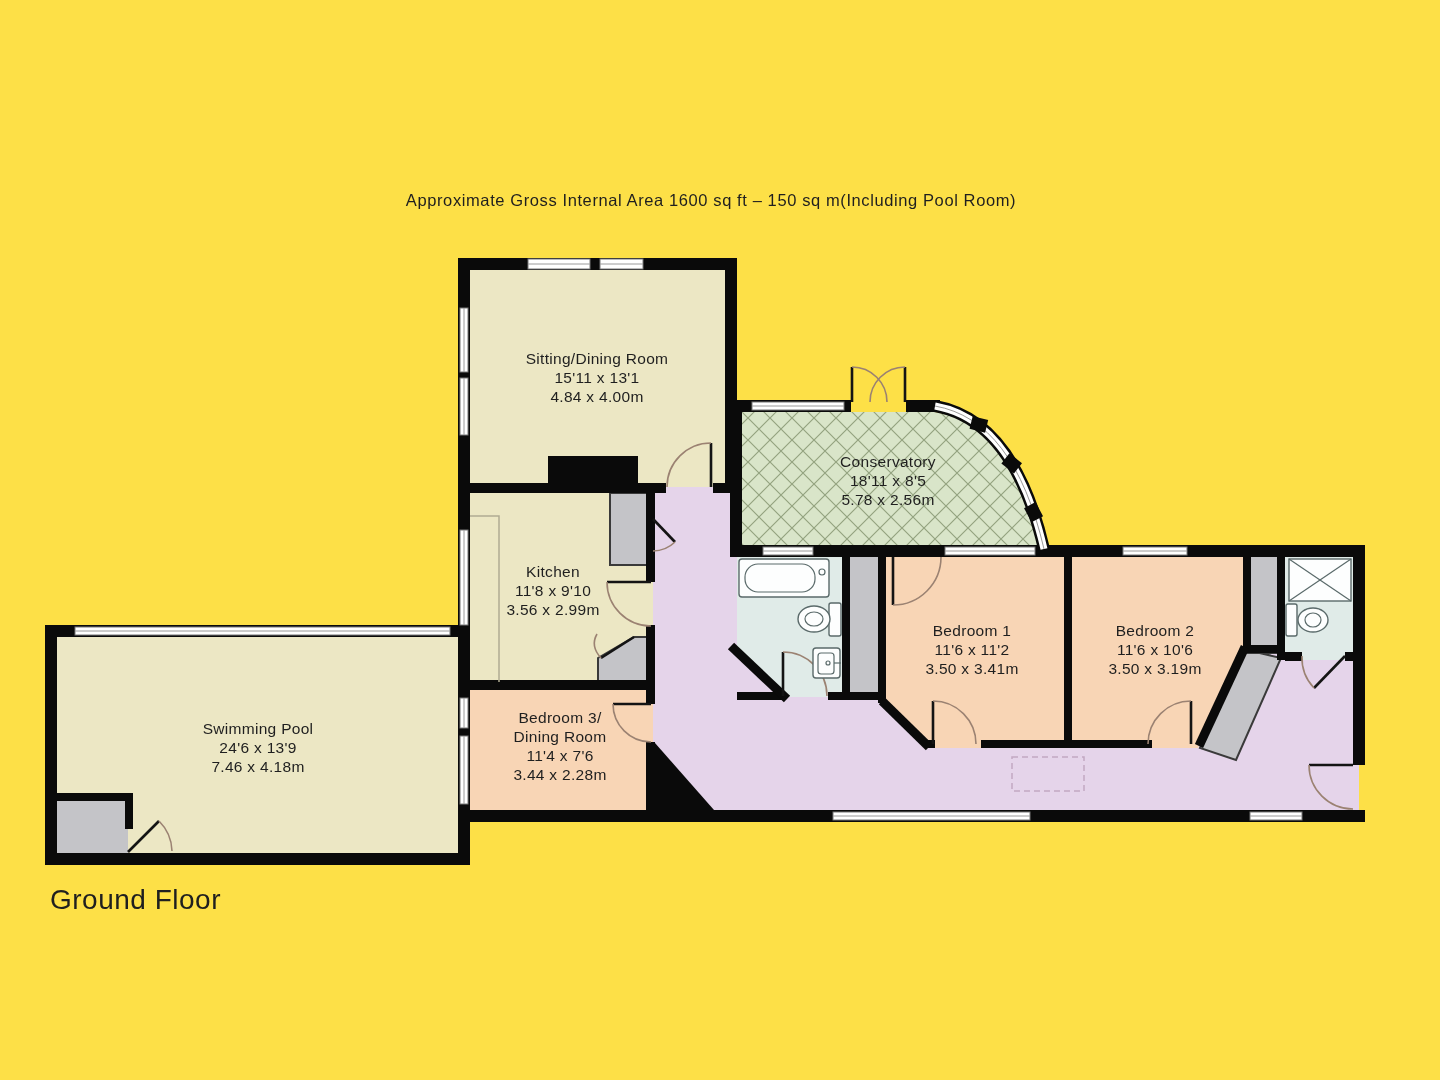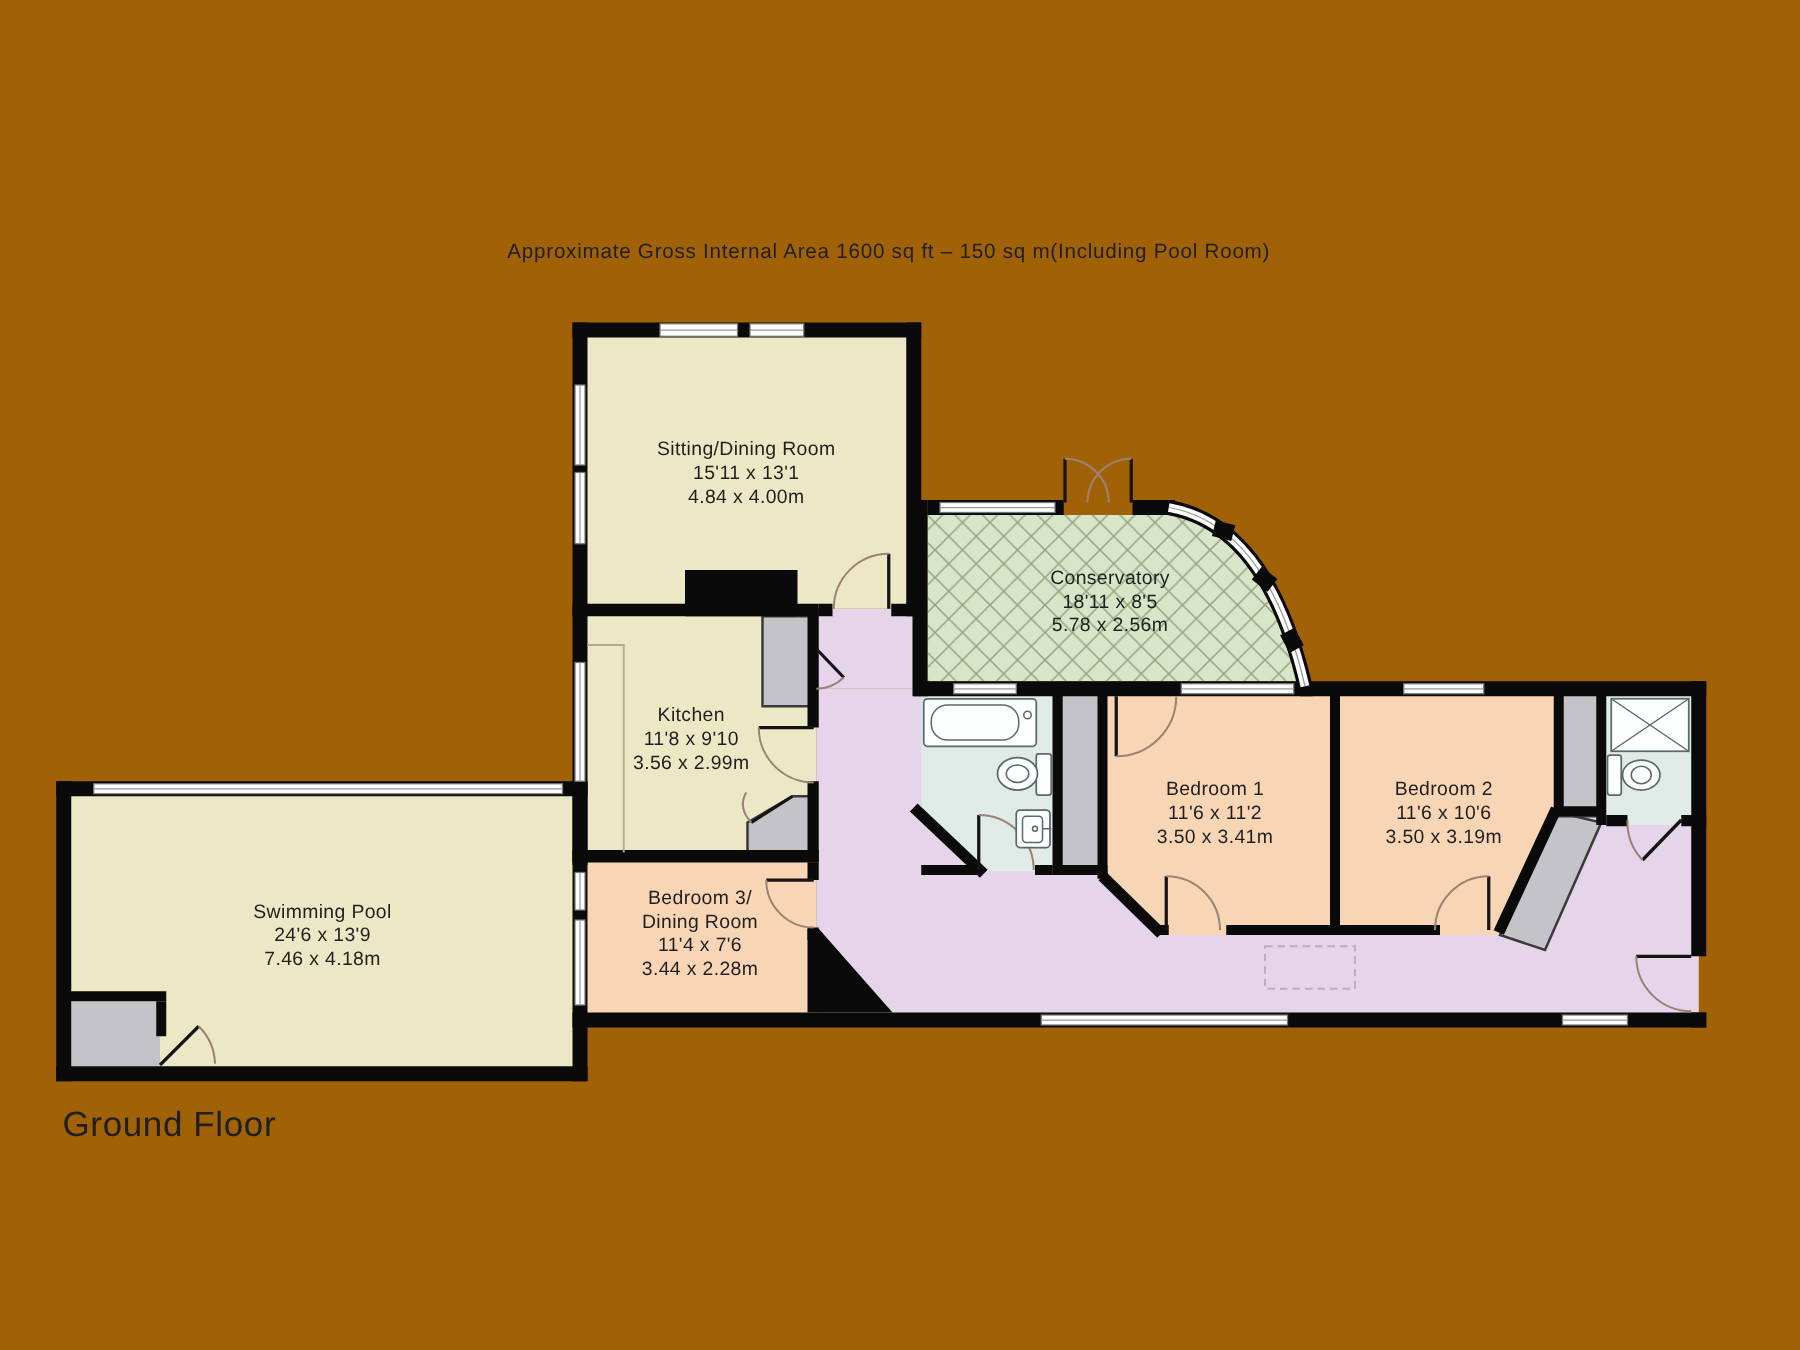--- a/index.html
+++ b/index.html
@@ -1,16 +1,16 @@
 <!DOCTYPE html>
 <html><head>
 <meta charset="utf-8">
 <style>
   html,body{margin:0;padding:0;background:#ffffff;}
-  .page{position:relative;width:1440px;height:1080px;background:#a16207;overflow:hidden;
+  .page{position:relative;width:1440px;height:1080px;background:#fde047;overflow:hidden;
         font-family:"Liberation Sans", sans-serif;}
   .wall{fill:#0a0a0a;stroke:none;}
   .dwall{stroke:#0a0a0a;stroke-width:9;fill:none;}
   .win{fill:#ffffff;stroke:#777;stroke-width:1;}
   .winline{stroke:#9a9a9a;stroke-width:1;}
   .door{fill:none;stroke:#9b8272;stroke-width:1.6;}
   .leaf{stroke:#141414;stroke-width:2.6;fill:none;}
   .fix{fill:#fdfefe;stroke:#5a6a6a;stroke-width:1.4;}
   .fixline{stroke:#5a6a6a;stroke-width:1.2;fill:none;}
   .grayedge{stroke:#3a3a3a;stroke-width:2;fill:none;}

